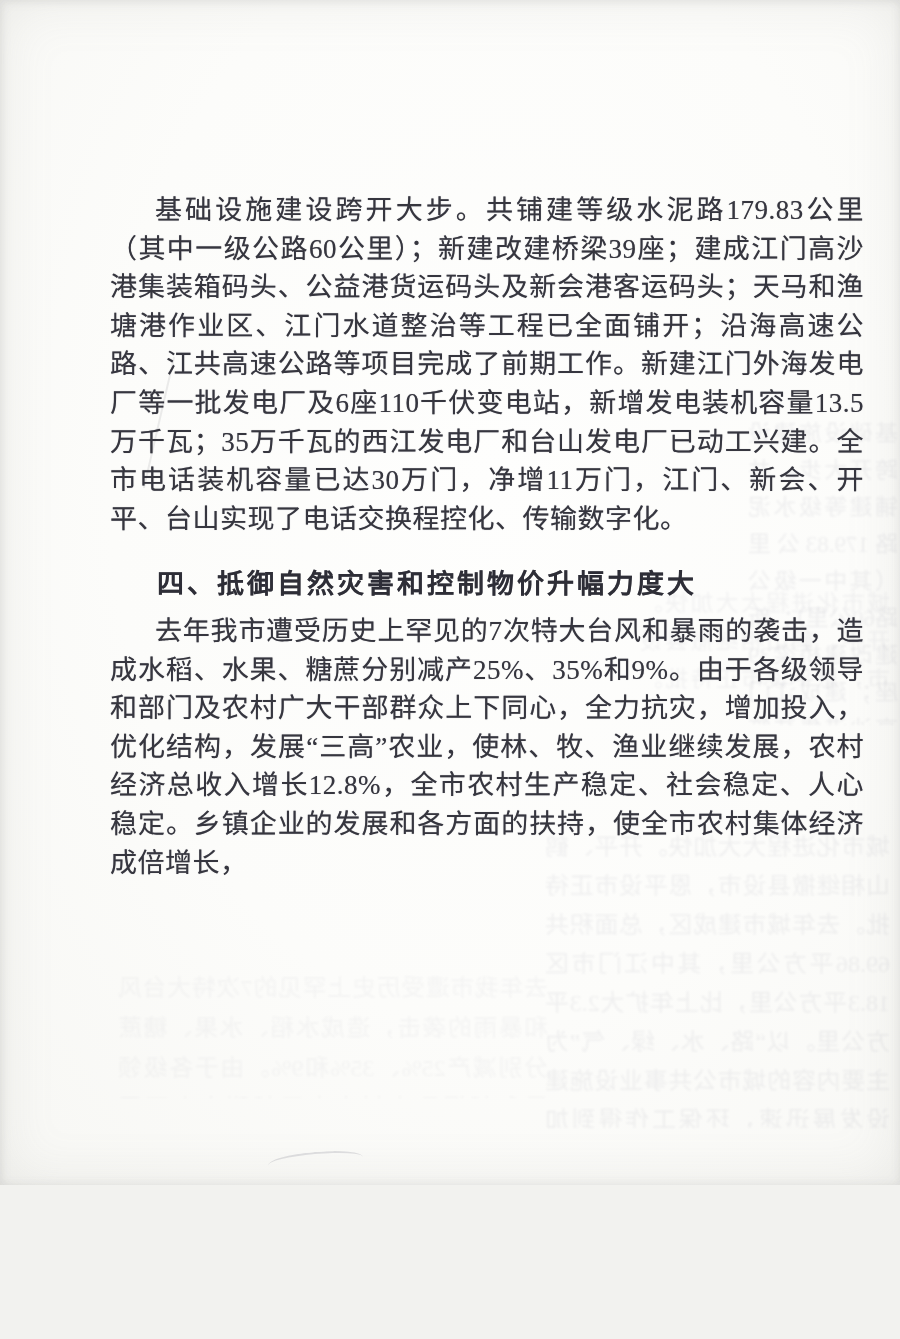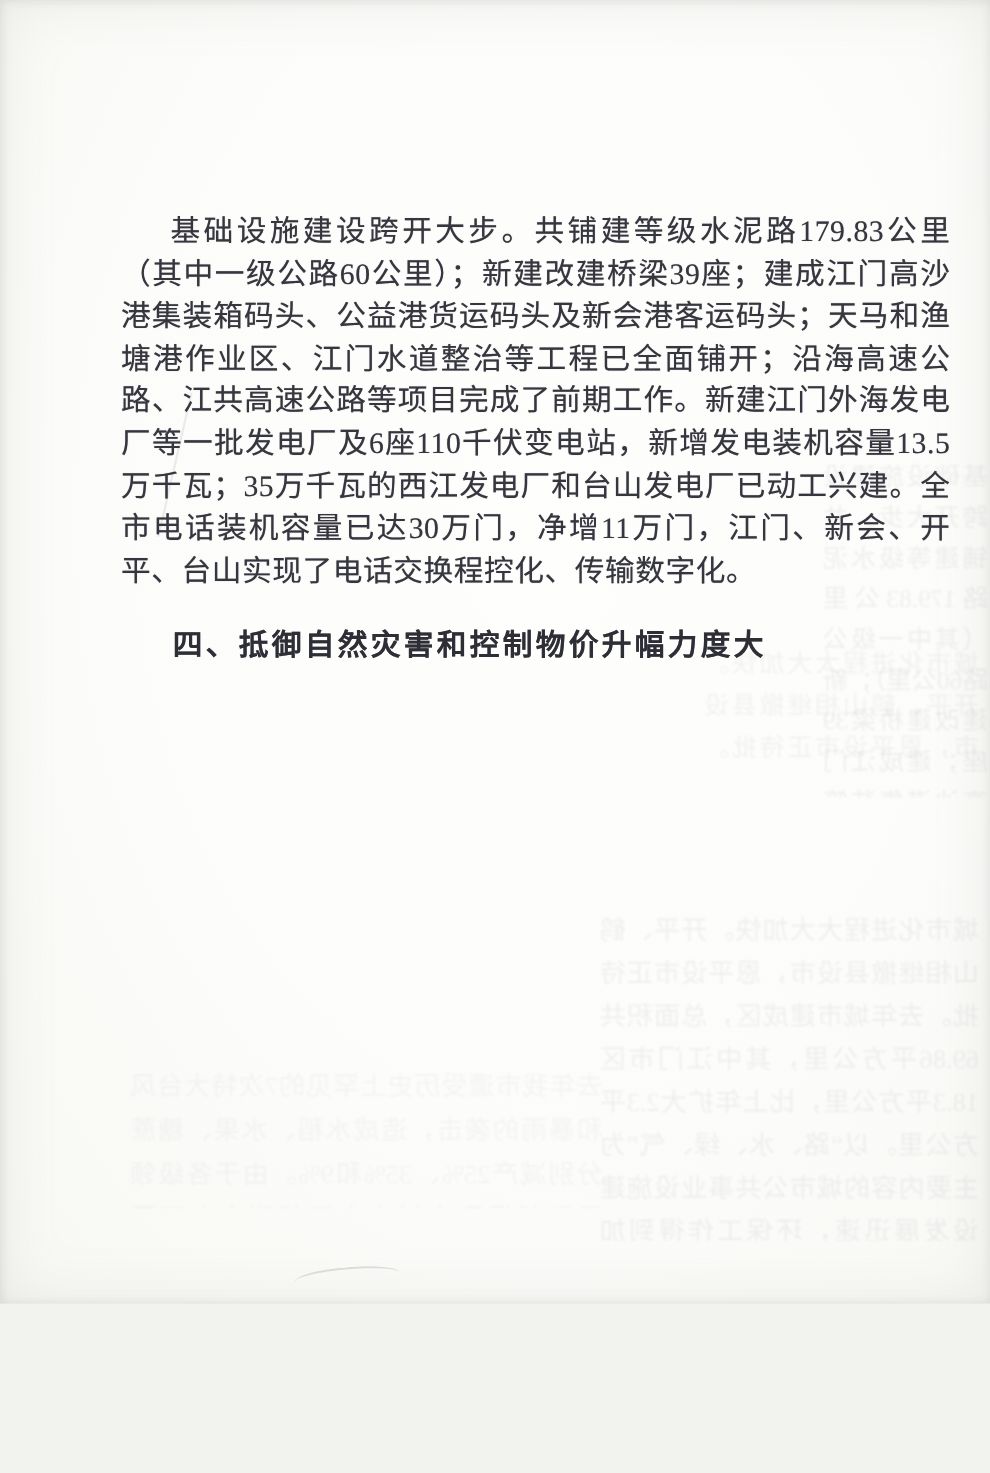--- a/index.html
+++ b/index.html
@@ -35,21 +35,21 @@
     letter-spacing: 0.5px;
     text-shadow: 0 0 0.7px rgba(46,46,58,0.55);
   }
   .text-block p {
     margin: 0;
     text-indent: 45px;
   }
   .section-heading {
     margin: 29px 0 6px 0;
     text-indent: 47px;
-    font-family: Liberation Sans, sans-serif;
+    font-family: Liberation Mono, monospace;
     font-weight: bold;
     font-size: 27px;
     line-height: 38.6px;
     letter-spacing: 3px;
     color: #2e2e37;
     text-shadow: 0 0 0.6px rgba(40,40,50,0.6);
   }
 
   .page-number {
     position: absolute;
@@ -113,17 +113,18 @@
   <div class="bleed bleed-b" aria-hidden="true">城市化进程大大加快。开平、鹤山相继撤县设市，恩平设市正待批。去年城市建成区，总面积共69.86平方公里，其中江门市区18.3平方公里，比上年扩大2.3平方公里。以“路、水、绿、气”为主要内容的城市公共事业设施建设发展迅速，环保工作得到加强。进行了中心城市总体规划修编工作，加强土地管理，城市小区和村镇建设逐步走上规范化，房地产开发方兴未艾。新建和改建了一批学校及文化、卫生、体育、科技设施，中心城市辐射力增强。</div>
   <div class="bleed bleed-c" aria-hidden="true">去年我市遭受历史上罕见的7次特大台风和暴雨的袭击，造成水稻、水果、糖蔗分别减产25%、35%和9%。由于各级领导和部门及农村广大干部群众上下同心，全力抗灾，增加投入，优化结构，发展“三高”农业，使林、牧、渔业继续发展，农村经济总收入增长12.8%，全市农村生产稳定、社会稳定、人心稳定。乡镇企业的发展和各方面的扶持，使全市农村集体经济成倍增长，</div>
 
   <div class="hairline-1"></div>
   <div class="smudge-curve"></div>
   <div class="smudge-dot"></div>
 
   <div class="text-block">
     <p>基础设施建设跨开大步。共铺建等级水泥路179.83公里（其中一级公路60公里）；新建改建桥梁39座；建成江门高沙港集装箱码头、公益港货运码头及新会港客运码头；天马和渔塘港作业区、江门水道整治等工程已全面铺开；沿海高速公路、江共高速公路等项目完成了前期工作。新建江门外海发电厂等一批发电厂及6座110千伏变电站，新增发电装机容量13.5万千瓦；35万千瓦的西江发电厂和台山发电厂已动工兴建。全市电话装机容量已达30万门，净增11万门，江门、新会、开平、台山实现了电话交换程控化、传输数字化。</p>
     <h2 class="section-heading">四、抵御自然灾害和控制物价升幅力度大</h2>
+    <p>去年我市遭受历史上罕见的7次特大台风和暴雨的袭击，造成水稻、水果、糖蔗分别减产25%、35%和9%。由于各级领导和部门及农村广大干部群众上下同心，全力抗灾，增加投入，优化结构，发展“三高”农业，使林、牧、渔业继续发展，农村经济总收入增长12.8%，全市农村生产稳定、社会稳定、人心稳定。乡镇企业的发展和各方面的扶持，使全市农村集体经济成倍增长，</p>
   </div>
 
   <div class="page-number">4</div>
 
 </div>
 
 </body></html>

